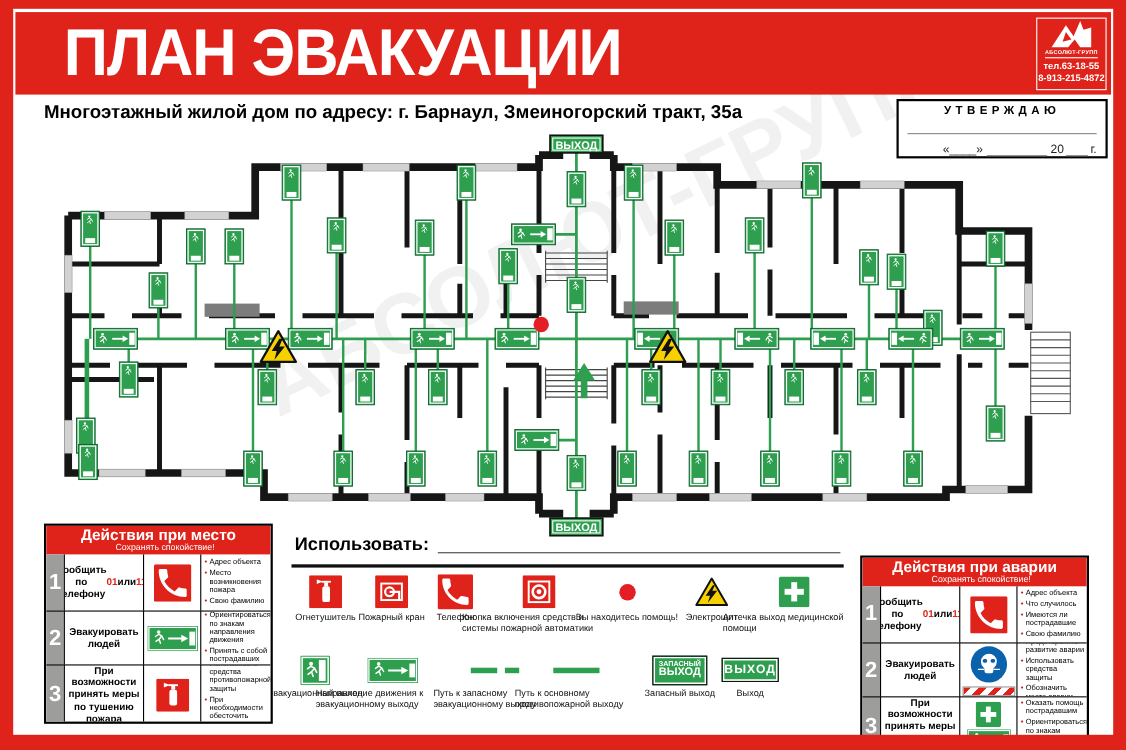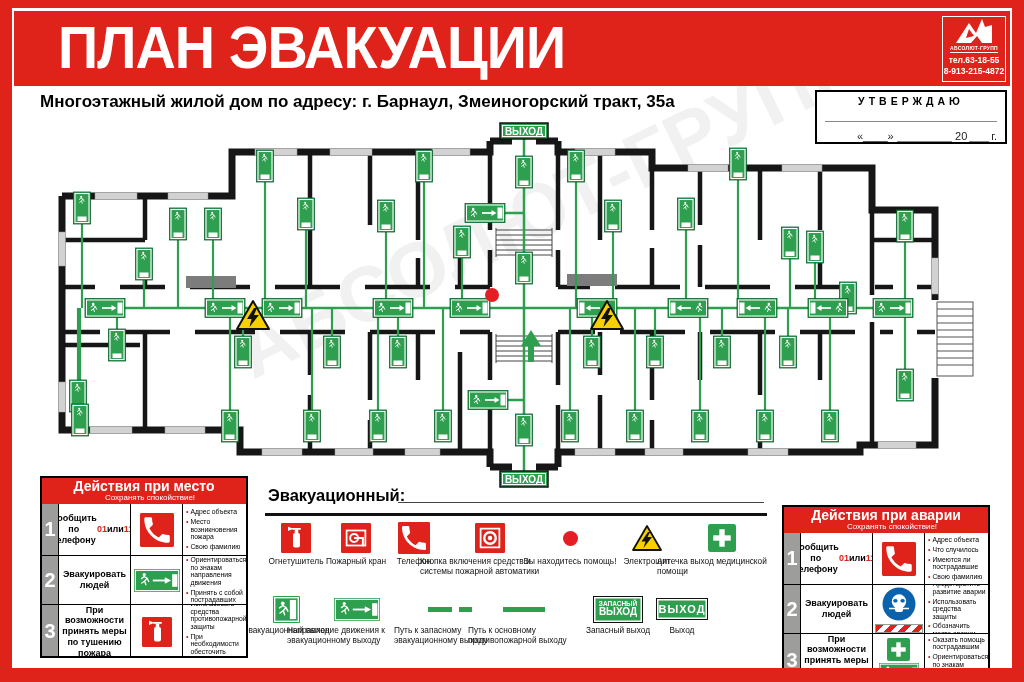--- a/index.html
+++ b/index.html
@@ -702,21 +702,21 @@
       <rect x="502.5" y="125.5" width="43" height="11" fill="none" stroke="#fff" stroke-width="1"></rect>
       <text x="524" y="135" text-anchor="middle" font-size="10" font-weight="bold" fill="#fff">ВЫХОД</text>
     </g>
     <g>
       <rect x="500" y="471" width="48" height="16" fill="#2e9e4f" stroke="#111" stroke-width="1.5"></rect>
       <rect x="502.5" y="473.5" width="43" height="11" fill="none" stroke="#fff" stroke-width="1"></rect>
       <text x="524" y="483" text-anchor="middle" font-size="10" font-weight="bold" fill="#fff">ВЫХОД</text>
     </g>
   </svg>
 
-  <div class="responsible-label">Эвакуационный:</div>
+  <div class="responsible-label">Использовать:</div>
   <div class="responsible-line"></div>
   <div class="legend-divider"></div>
   <div id="legend">
       <div class="legend-item" style="left: 296px; top: 522px; width: 104px;">
         <span class="legend-icon-zone" style="height:32px;">
           <svg width="30" height="30" viewBox="0 0 24 24">
             <rect width="24" height="24" rx="1" fill="#df231b"></rect>
             <rect x="9.6" y="8" width="5.6" height="11.5" rx="1.6" fill="#fff"></rect>
             <rect x="11" y="5.2" width="2.8" height="2.8" fill="#fff"></rect>
             <rect x="9" y="4" width="6.8" height="1.4" fill="#fff"></rect>

